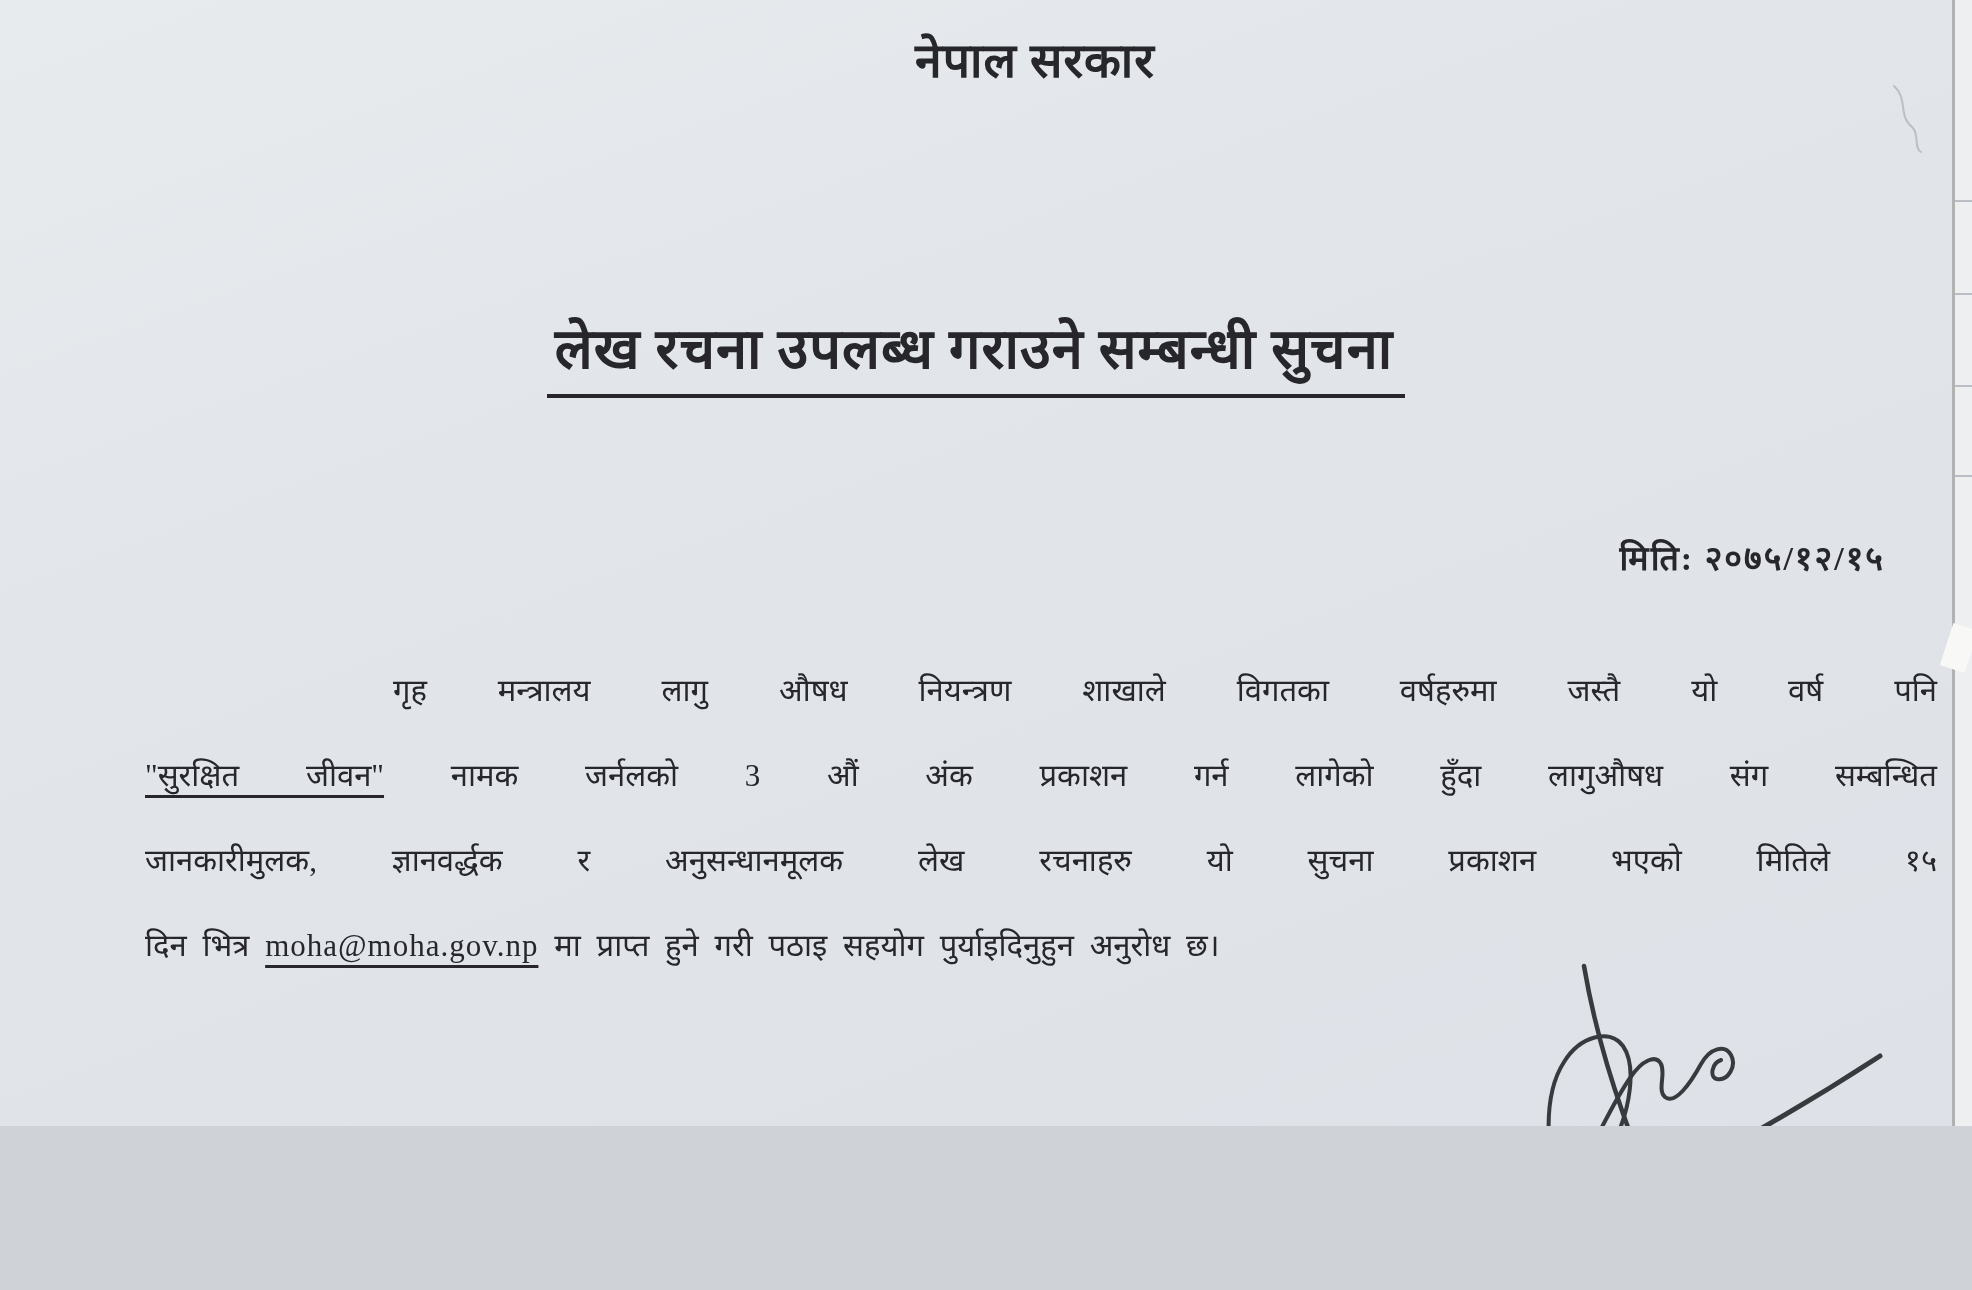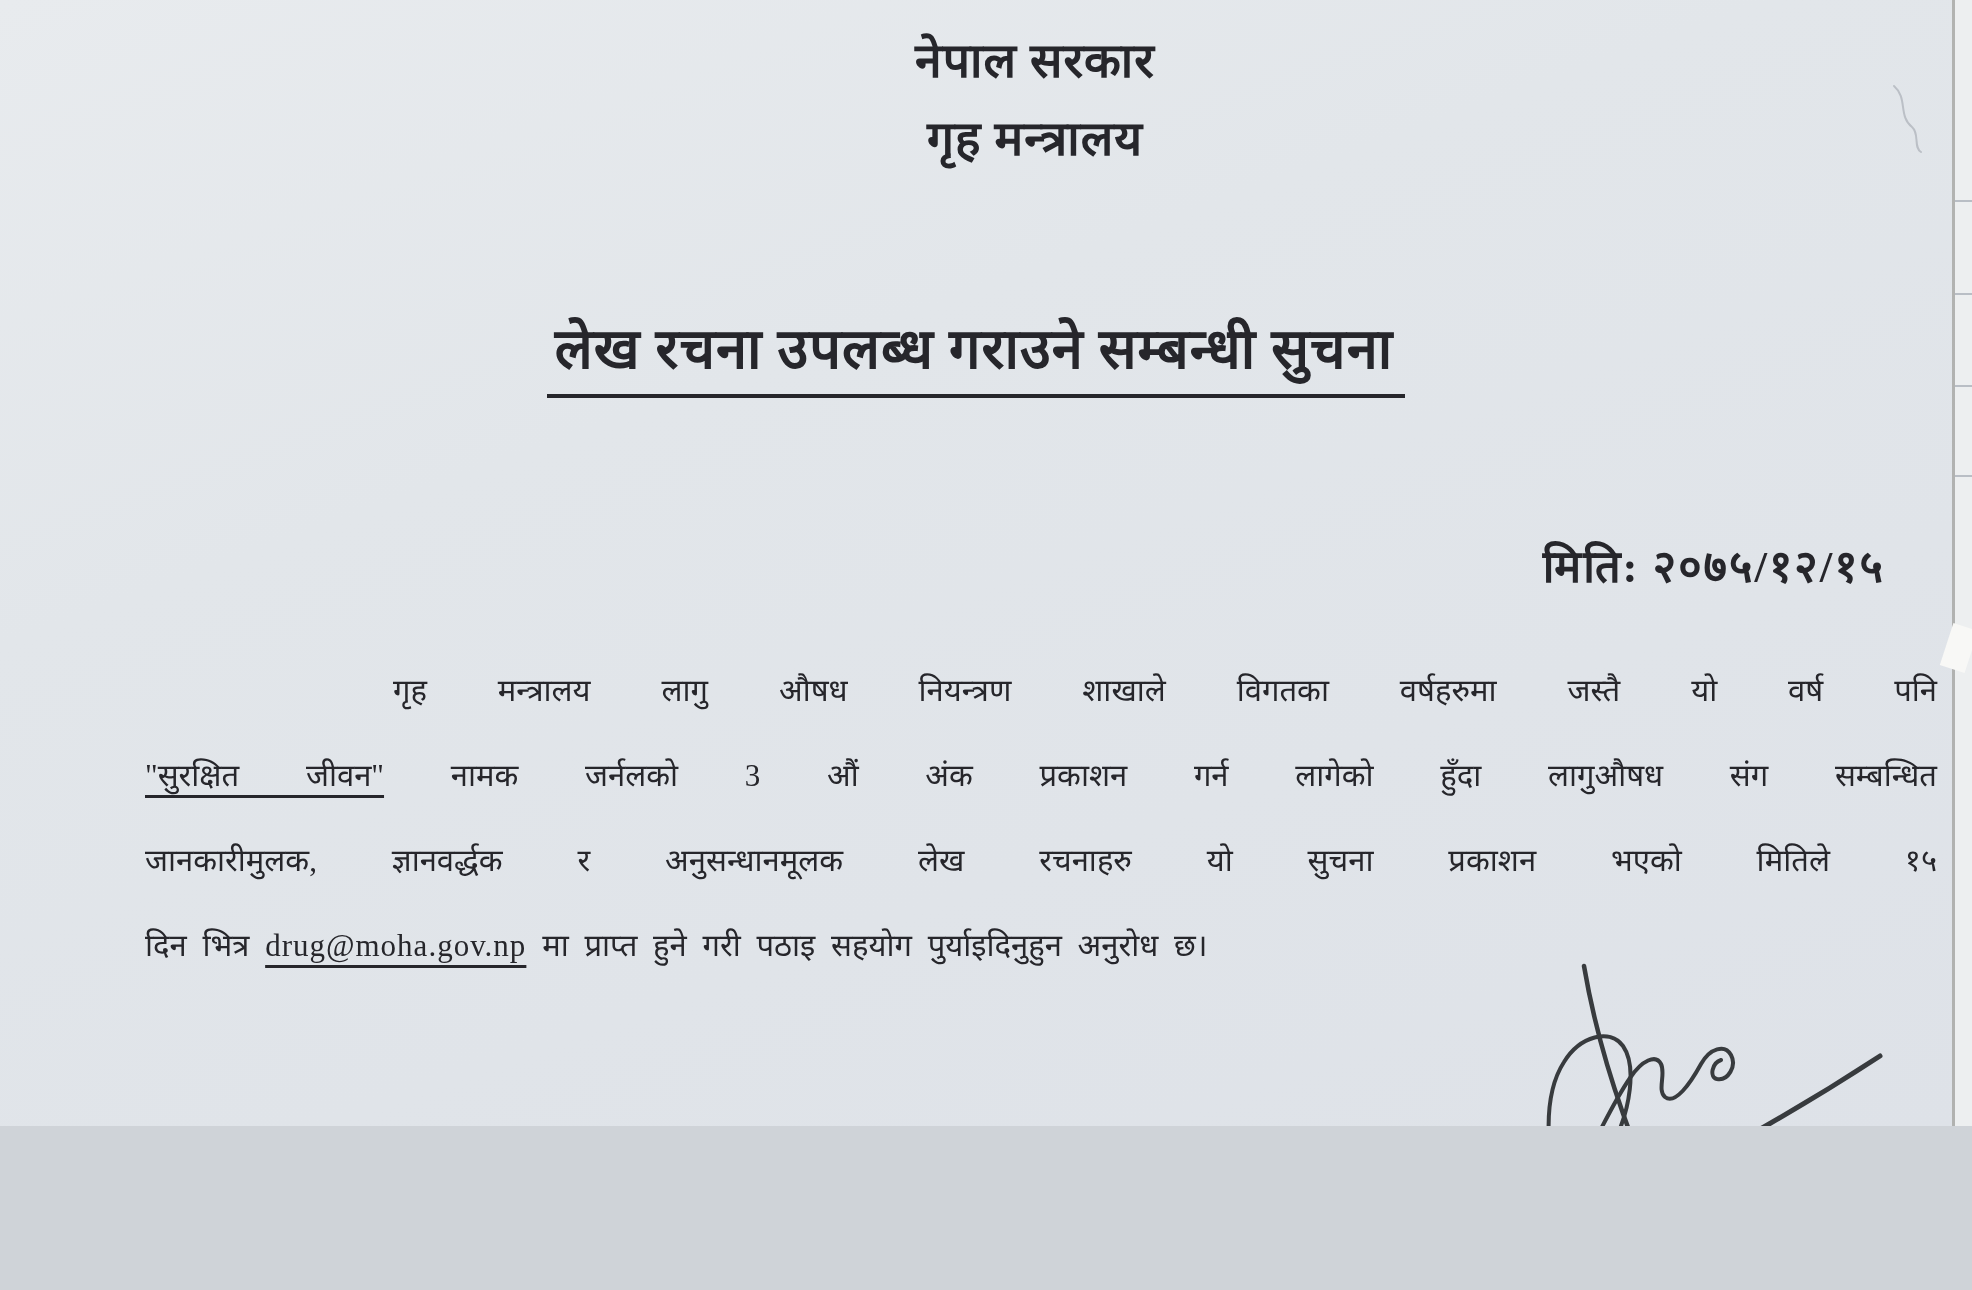--- a/index.html
+++ b/index.html
@@ -14,21 +14,21 @@
   
   .letterhead{position:absolute;left:98px;right:0;top:22px;text-align:center;}
   .h-line{font-size:48px;font-weight:bold;line-height:78px;letter-spacing:1px;}
   
   .title-row{position:absolute;left:0;right:20px;top:308px;text-align:center;}
   .title{
     display:inline-block;font-size:56px;font-weight:bold;letter-spacing:1px;
     padding:0 12px 10px 8px;border-bottom:4px solid #26262b;
   }
   
-  .date-row{position:absolute;left:0;right:87px;top:534px;text-align:right;font-size:45px;font-weight:bold;letter-spacing:2px;}
+  .date-row{position:absolute;left:0;right:87px;top:534px;text-align:right;font-size:34px;font-weight:bold;letter-spacing:2px;}
   
   .body-block{position:absolute;left:145px;top:648px;width:1792px;font-size:31px;}
   .bl{height:85px;line-height:85px;word-spacing:8px;white-space:nowrap;}
   .bl.justified{white-space:normal;text-align:justify;text-align-last:justify;}
   .bl1{padding-left:248px;}
   .u{text-decoration:underline;text-decoration-thickness:3px;text-underline-offset:9px;}
   .email{letter-spacing:1px;}
   
   .sig-svg{position:absolute;left:0;top:0;width:1972px;height:1290px;pointer-events:none;}
   
@@ -44,34 +44,33 @@
     box-shadow:0 -5px 6px -3px rgba(250,250,248,.9);
   }
 </style>
 </head>
 <body>
 
 <div class="page">
 
   <div class="letterhead">
     <div class="h-line">नेपाल सरकार</div>
-    <div class="h-line">गृह मन्त्रालय</div>
   </div>
 
   <div class="title-row">
     <span class="title">लेख रचना उपलब्ध गराउने सम्बन्धी सुचना</span>
   </div>
 
   <div class="date-row">मिति: २०७५/१२/१५</div>
 
   <div class="body-block">
     <div class="bl bl1 justified">गृह मन्त्रालय लागु औषध नियन्त्रण शाखाले विगतका वर्षहरुमा जस्तै यो वर्ष पनि</div>
     <div class="bl justified"><span class="u">"सुरक्षित जीवन"</span><span> नामक जर्नलको 3 औं अंक प्रकाशन गर्न लागेको हुँदा लागुऔषध संग सम्बन्धित</span></div>
     <div class="bl justified">जानकारीमुलक, ज्ञानवर्द्धक र अनुसन्धानमूलक लेख रचनाहरु यो सुचना प्रकाशन भएको मितिले १५</div>
-    <div class="bl"><span>दिन भित्र </span><span class="u email">drug@moha.gov.np</span><span> मा प्राप्त हुने गरी पठाइ सहयोग पुर्याइदिनुहुन अनुरोध छ।</span></div>
+    <div class="bl"><span>दिन भित्र </span><span class="u email">moha@moha.gov.np</span><span> मा प्राप्त हुने गरी पठाइ सहयोग पुर्याइदिनुहुन अनुरोध छ।</span></div>
   </div>
 
   <svg class="sig-svg" viewBox="0 0 1972 1290" aria-hidden="true">
     <g fill="none" stroke="#383b3e" stroke-linecap="round" stroke-linejoin="round">
 
       <path stroke-width="4.5" d="M1584 966 C1600 1060, 1638 1170, 1686 1252"></path>
 
       <path stroke-width="4" d="M1564 1198 C1545 1162, 1542 1096, 1564 1062 C1580 1036, 1610 1028, 1623 1046 C1637 1066, 1630 1110, 1614 1142 C1600 1170, 1582 1188, 1570 1198"></path>
       <path stroke-width="4" d="M1572 1188 C1590 1150, 1612 1104, 1630 1078 C1642 1060, 1656 1054, 1661 1064 C1666 1074, 1657 1090, 1665 1097 C1675 1105, 1690 1084, 1701 1064 C1710 1048, 1725 1044, 1731 1055 C1737 1066, 1728 1081, 1717 1079 C1709 1077, 1712 1063, 1721 1060"></path>
 

